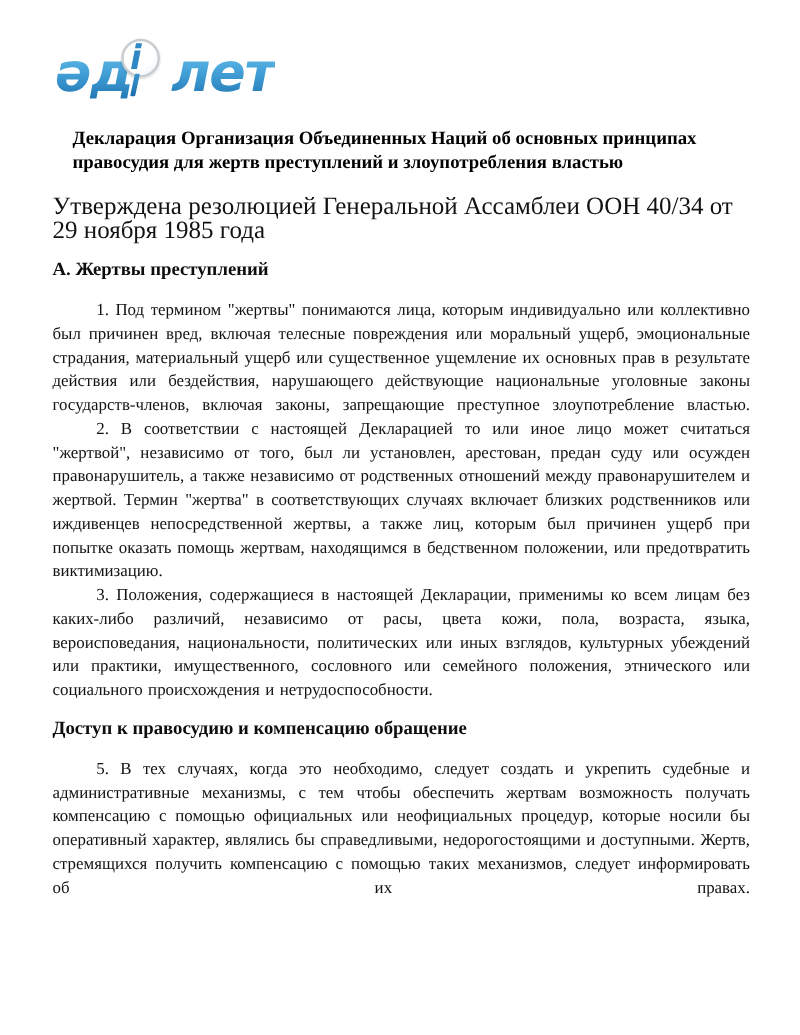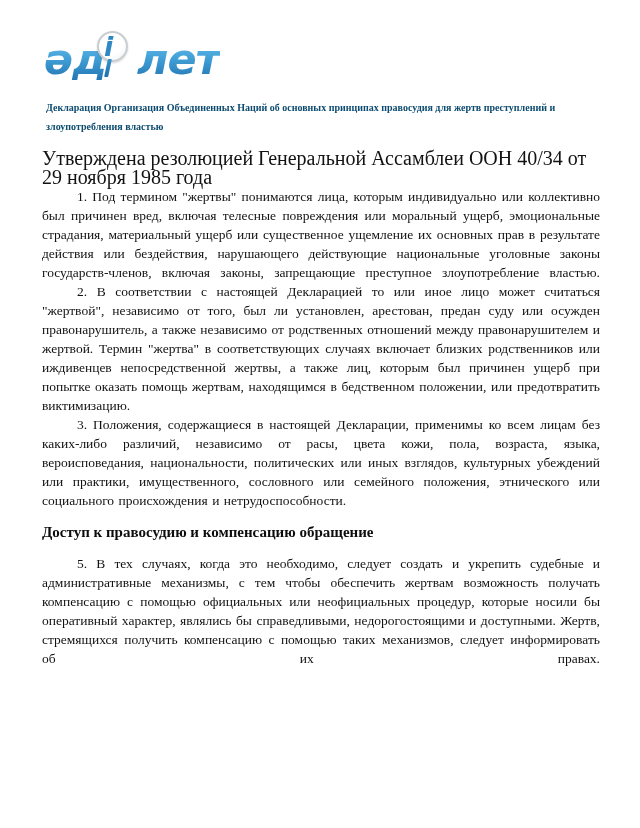--- a/index.html
+++ b/index.html
@@ -76,25 +76,25 @@
     top: 27px;
     width: 4px;
     height: 18px;
     background: linear-gradient(180deg, #3a93cc, #1c6fad);
     transform: skewX(-12deg);
     border-radius: 1px;
   }
 
   
   .doc-title {
-    margin: 4px;
-    font-size: 10px;
+    margin: 16px;
+    font-size: 15px;
     line-height: 19px;
     font-weight: bold;
-    color: #0c4a6e;
+    color: #000000;
   }
   .doc-subtitle {
     margin: 13px 0 0 0;
     font-size: 20px;
     line-height: 19px;
   }
   .section-heading {
     margin: 13px 0 12px 0;
     font-size: 15px;
     line-height: 19px;
@@ -122,20 +122,21 @@
     <span class="logo-text"><span>әд</span><span class="logo-i-space"></span><span>лет</span></span>
     <span class="glass-circle"></span>
     <span class="glass-letter">і</span>
     <span class="glass-stem"></span>
   </div>
 
   <h1 class="doc-title">Декларация Организация Объединенных Наций об основных принципах правосудия для жертв преступлений и злоупотребления властью</h1>
 
   <p class="doc-subtitle">Утверждена резолюцией Генеральной Ассамблеи ООН 40/34 от 29 ноября 1985 года</p>
 
+  <h2 class="section-heading">А. Жертвы преступлений</h2>
 
   <p class="para justify-last">1. Под термином "жертвы" понимаются лица, которым индивидуально или коллективно был причинен вред, включая телесные повреждения или моральный ущерб, эмоциональные страдания, материальный ущерб или существенное ущемление их основных прав в результате действия или бездействия, нарушающего действующие национальные уголовные законы государств-членов, включая законы, запрещающие преступное злоупотребление властью.</p>
   <p class="para justify-last">2. В соответствии с настоящей Декларацией то или иное лицо может считаться "жертвой", независимо от того, был ли установлен, арестован, предан суду или осужден правонарушитель, а также независимо от родственных отношений между правонарушителем и жертвой. Термин "жертва" в соответствующих случаях включает близких родственников или иждивенцев непосредственной жертвы, а также лиц, которым был причинен ущерб при попытке оказать помощь жертвам, находящимся в бедственном положении, или предотвратить виктимизацию.</p>
   <p class="para">3. Положения, содержащиеся в настоящей Декларации, применимы ко всем лицам без каких-либо различий, независимо от расы, цвета кожи, пола, возраста, языка, вероисповедания, национальности, политических или иных взглядов, культурных убеждений или практики, имущественного, сословного или семейного положения, этнического или социального происхождения и нетрудоспособности.</p>
 
   <h2 class="section-heading">Доступ к правосудию и компенсацию обращение</h2>
 
   <p class="para justify-last">5. В тех случаях, когда это необходимо, следует создать и укрепить судебные и административные механизмы, с тем чтобы обеспечить жертвам возможность получать компенсацию с помощью официальных или неофициальных процедур, которые носили бы оперативный характер, являлись бы справедливыми, недорогостоящими и доступными. Жертв, стремящихся получить компенсацию с помощью таких механизмов, следует информировать об их правах.</p>
 
 </div>

